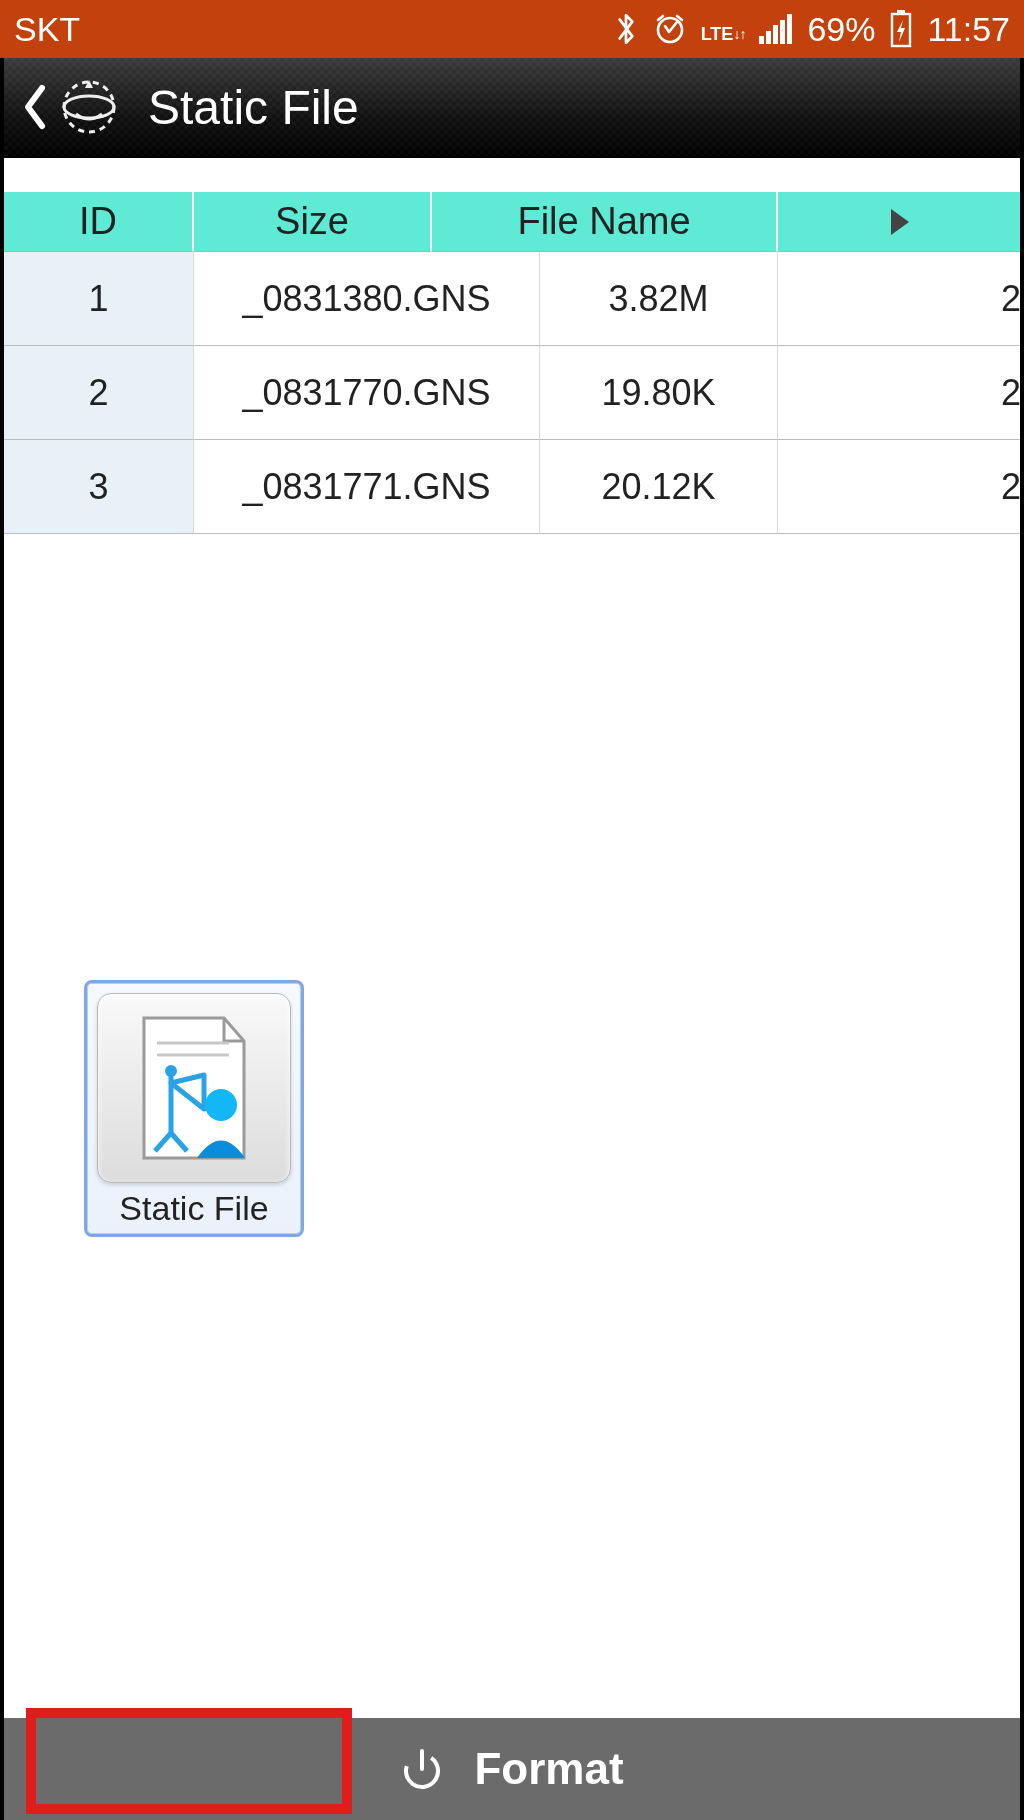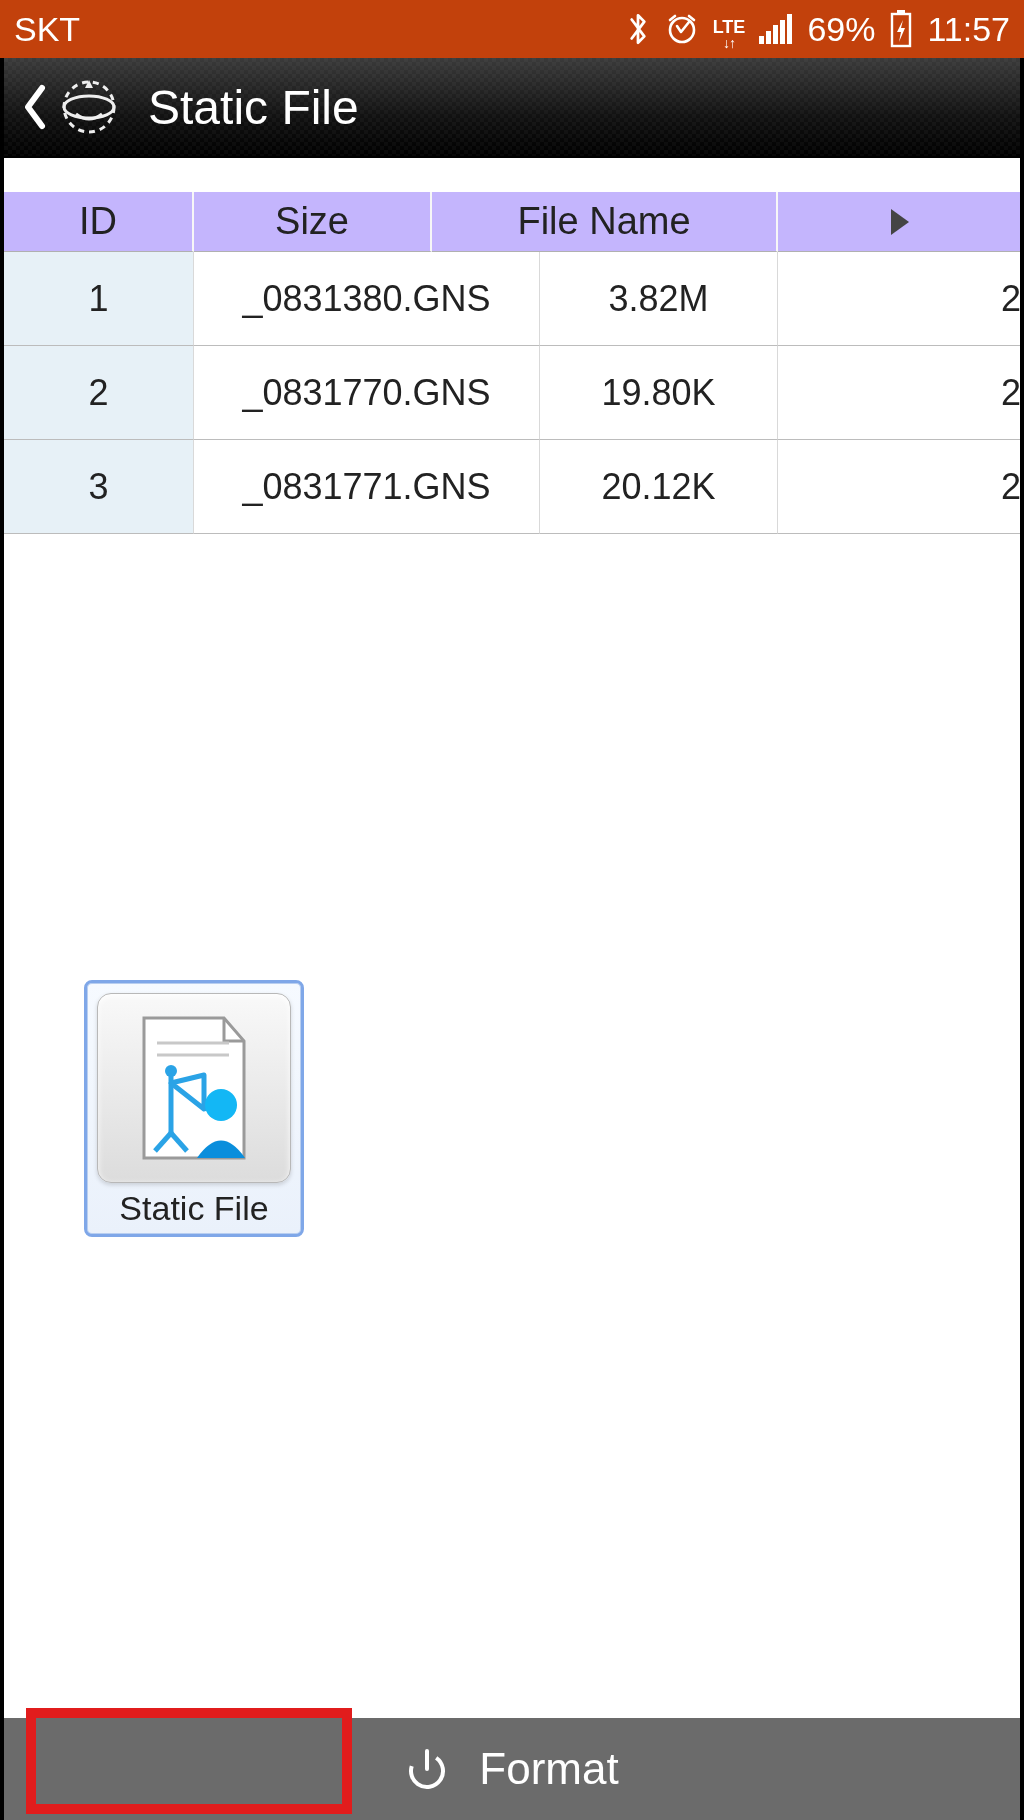--- a/index.html
+++ b/index.html
@@ -34,21 +34,21 @@
   }
   .back-group { display: flex; align-items: center; gap: 8px; }
   .title-text { color: #fff; font-size: 48px; font-weight: 400; margin-left: 26px; }
 
   
   .table-wrap { position: absolute; top: 160px; left: 4px; right: 0; }
   .thead, .trow { display: flex; }
   .thead { height: 92px; }
   .thead .cell {
     display: flex; align-items: center; justify-content: center;
-    font-size: 38px; color: #222; background: #c4b5fd;
+    font-size: 38px; color: #222; background: #5eead4;
     border-right: 2px solid #f7f7f7;
     border-bottom: 1px solid #b0b0b0;
     margin-top: 32px;
   }
   .col-id   { width: 190px; }
   .col-name { width: 346px; }
   .col-size { width: 238px; }
   .col-more { flex: 1; border-right: none; }
   .col-more svg { }
 
@@ -82,21 +82,21 @@
   .app-tile-label { text-align: center; font-size: 34px; color: #222; padding-top: 6px; }
 
   
   .bottom-bar {
     position: absolute; left: 0; right: 0; bottom: 0; height: 102px;
     background: #6b6b6b;
     display: flex;
   }
   .bottom-btn {
     flex: 1; display: flex; align-items: center; justify-content: center;
-    gap: 30px; color: #fff; font-size: 44px; font-weight: 400;
+    gap: 30px; color: #fff; font-size: 44px; font-weight: 700;
   }
   .format-highlight {
     position: absolute; left: 26px; bottom: 6px;
     width: 326px; height: 106px;
     border: 10px solid #e11c1c;
     pointer-events: none;
   }
 
   .page-border-l, .page-border-r {
     position: absolute; top: 58px; bottom: 0; width: 4px; background: #000;
@@ -115,21 +115,21 @@
         <path d="M6 9 L18 25 L12 31 L12 5 L18 11 L6 27" stroke="#fff" stroke-width="2.6" fill="none" stroke-linejoin="round" stroke-linecap="round"></path>
       </svg>
     </span>
     <span class="icon-slot">
       <svg width="34" height="34" viewBox="0 0 34 34">
         <circle cx="17" cy="18" r="12" stroke="#fff" stroke-width="2.6" fill="none"></circle>
         <path d="M12 14 L16 20 L24 10" stroke="#fff" stroke-width="2.6" fill="none" stroke-linecap="round" stroke-linejoin="round"></path>
         <path d="M5 8 L10 4 M29 8 L24 4" stroke="#fff" stroke-width="2.6" stroke-linecap="round"></path>
       </svg>
     </span>
-    <span class="icon-slot" style="flex-direction:column;line-height:1;margin-top:10px;">
+    <span class="icon-slot" style="flex-direction:row;line-height:1;margin-top:10px;">
       <span class="lte-box">LTE</span>
       <span class="lte-sub">↓↑</span>
     </span>
     <span class="icon-slot">
       <svg width="34" height="30" viewBox="0 0 34 30">
         <rect x="0" y="22" width="5" height="8" fill="#fff"></rect>
         <rect x="7" y="17" width="5" height="13" fill="#fff"></rect>
         <rect x="14" y="11" width="5" height="19" fill="#fff"></rect>
         <rect x="21" y="6" width="5" height="24" fill="#fff"></rect>
         <rect x="28" y="0" width="5" height="30" fill="#fff"></rect>

